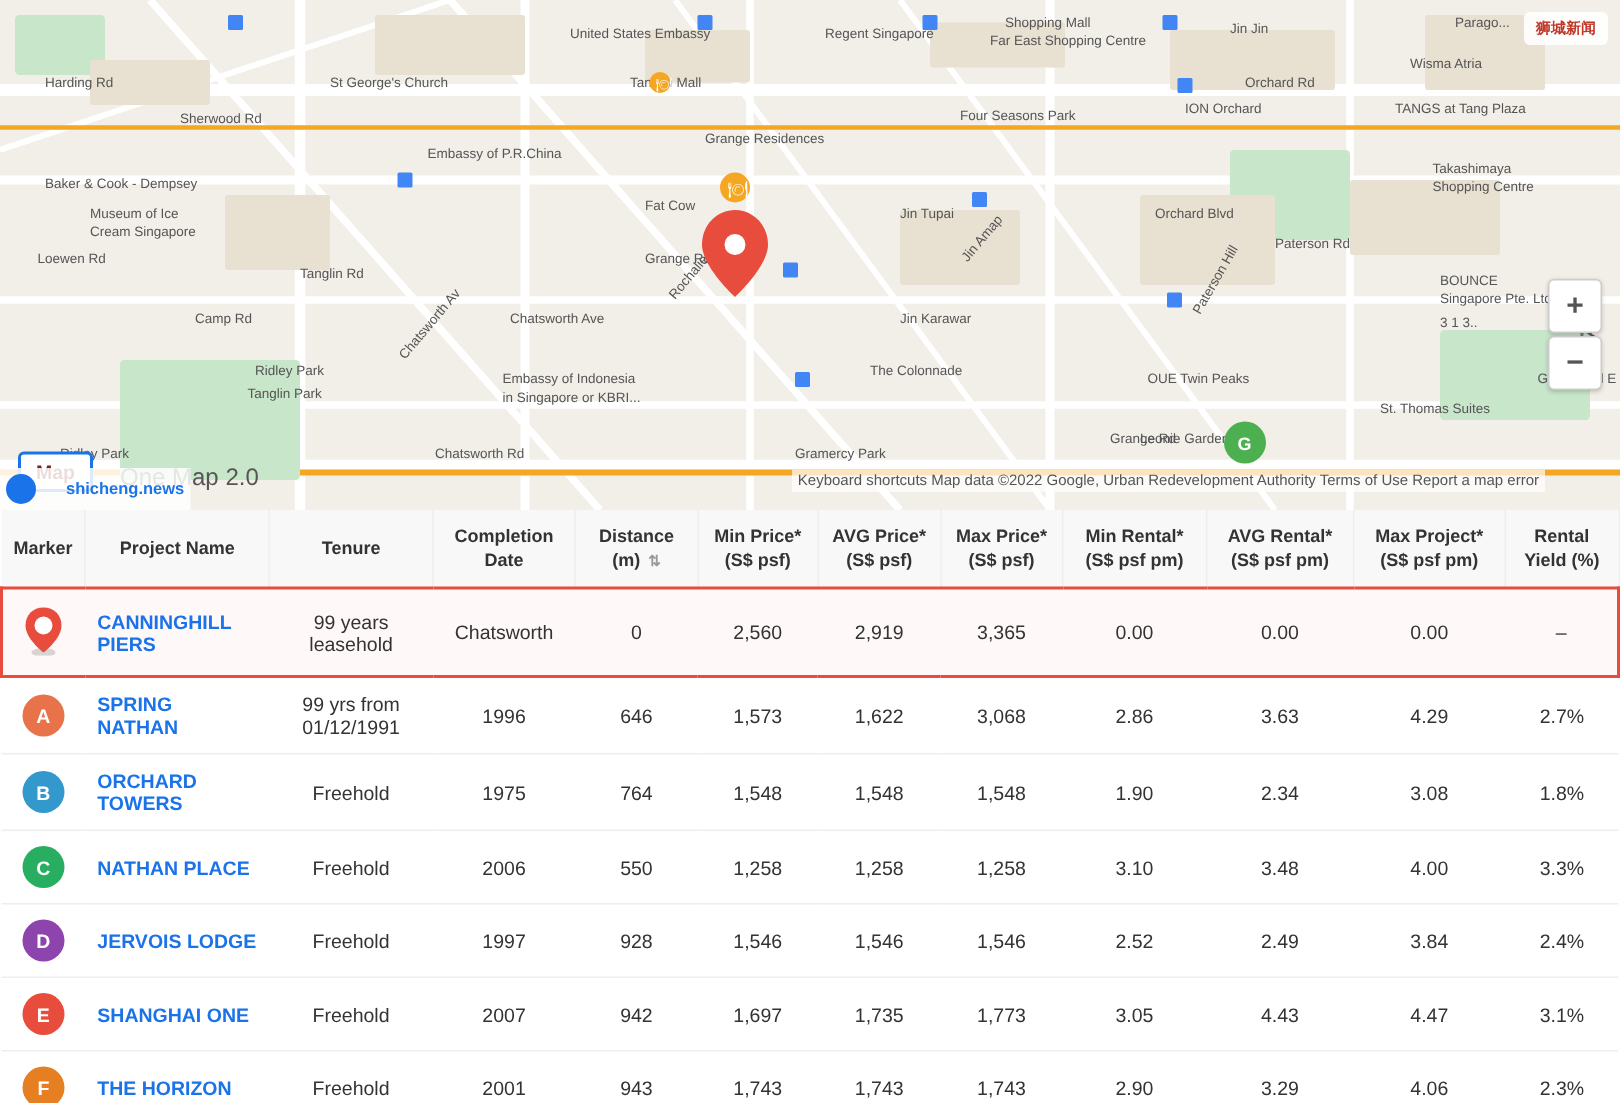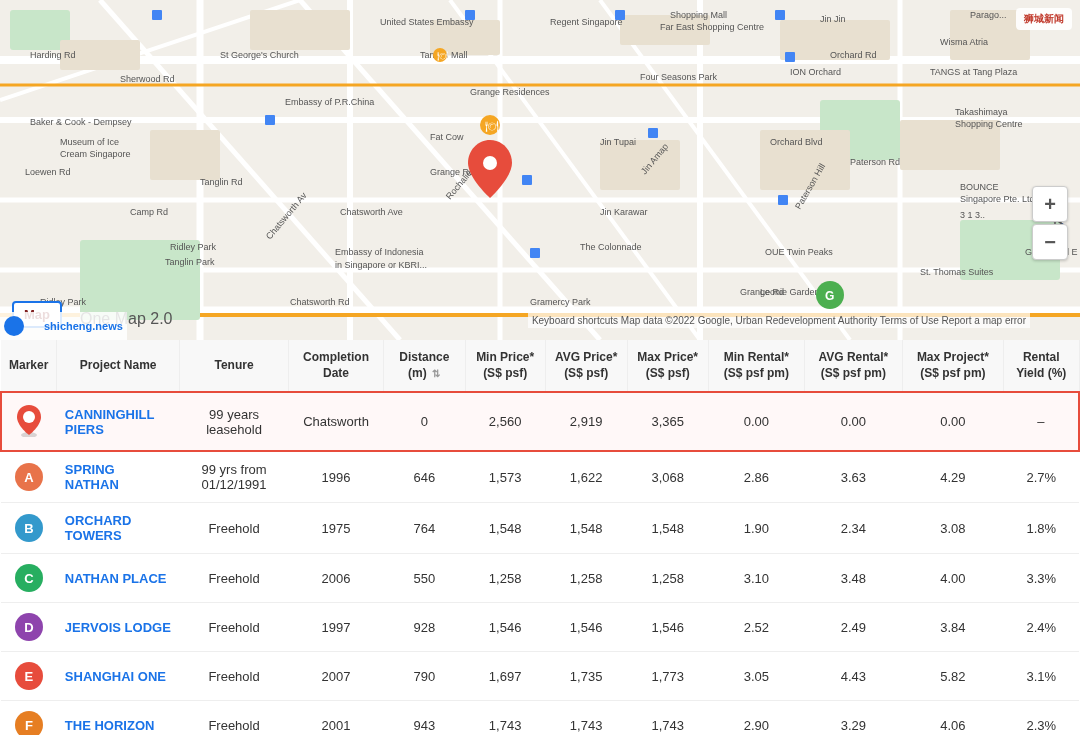--- a/index.html
+++ b/index.html
@@ -460,27 +460,27 @@
           <td>2.52</td>
           <td>2.49</td>
           <td>3.84</td>
           <td>2.4%</td>
         </tr>
         <tr>
           <td><span class="marker-badge" style="background:#e74c3c">E</span></td>
           <td class="project-name-cell">SHANGHAI ONE</td>
           <td>Freehold</td>
           <td>2007</td>
-          <td>790</td>
+          <td>942</td>
           <td>1,697</td>
           <td>1,735</td>
           <td>1,773</td>
           <td>3.05</td>
           <td>4.43</td>
-          <td>5.82</td>
+          <td>4.47</td>
           <td>3.1%</td>
         </tr>
         <tr>
           <td><span class="marker-badge" style="background:#e67e22">F</span></td>
           <td class="project-name-cell">THE HORIZON</td>
           <td>Freehold</td>
           <td>2001</td>
           <td>943</td>
           <td>1,743</td>
           <td>1,743</td>

